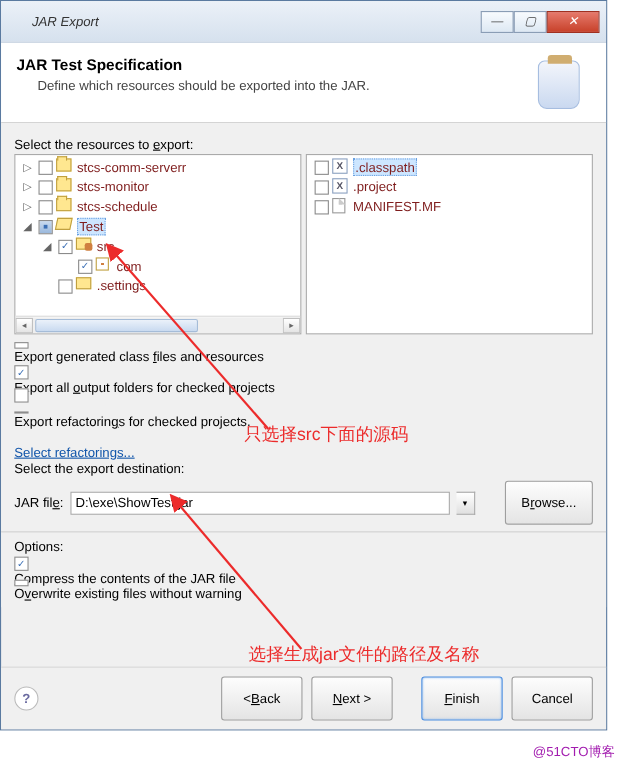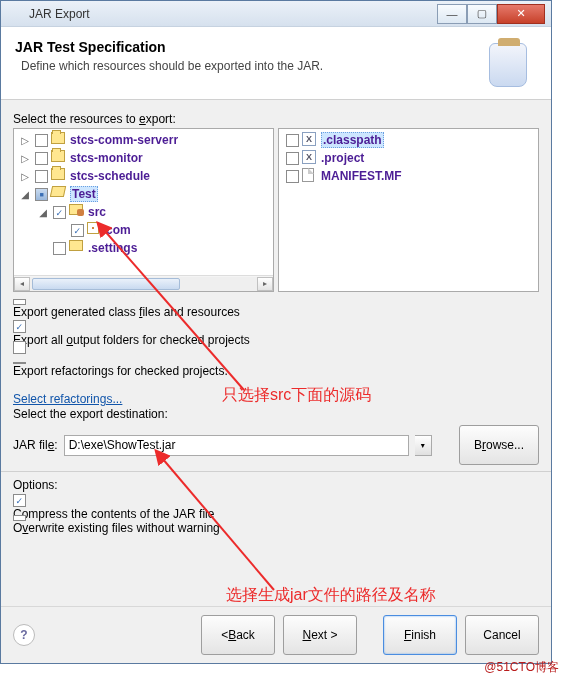--- a/index.html
+++ b/index.html
@@ -1,58 +1,58 @@
 <!DOCTYPE html>
 <html><head>
 <meta charset="utf-8">
 <style>
   * { box-sizing: border-box; font-family: "Segoe UI", Tahoma, sans-serif; font-size: 12px; }
   body { margin: 0; background: #fff; width: 563px; height: 694px; position: relative; overflow: hidden; }
   .window { width: 552px; height: 664px; border: 1px solid #5a7aa0; background: #f0f0f0; position: relative; }
-  .titlebar { height: 26px; background: linear-gradient(to bottom, #ebf1f8, #d6e1ee); display: flex; align-items: center; padding: 0 6px; border-bottom: 1px solid #c6d2e0; }
+  .titlebar { height: 38px; background: linear-gradient(to bottom, #ebf1f8, #d6e1ee); display: flex; align-items: center; padding: 0 6px; border-bottom: 1px solid #c6d2e0; font-style: italic; }
   .titlebar-icon { width: 16px; height: 16px; margin-right: 6px; }
   .titlebar-title { flex: 1; color: #333; }
   .titlebar-buttons { display: flex; gap: 0; }
   .tbtn { width: 30px; height: 20px; border: 1px solid #8a9db5; background: linear-gradient(to bottom,#f8fbfe,#dde8f3); display:flex; align-items:center; justify-content:center; font-size:11px; color:#444; }
   .tbtn.close { width: 48px; background: linear-gradient(to bottom,#e67a6c,#c7412a); color:#fff; border-color:#a03020; }
   .header-panel { background: #fff; padding: 12px 14px; border-bottom: 1px solid #d0d0d0; display:flex; align-items:flex-start; }
   .header-text { flex:1; }
   .header-title { font-weight: bold; font-size: 14px; margin-bottom: 4px; }
-  .header-desc { color: #444; margin-left: 6px; }
+  .header-desc { color: #444; margin-left: 19px; }
   .jar-img { width: 48px; height: 48px; }
   .content { padding: 8px 12px 4px 12px; background: #f0f0f0; position: relative; }
   .label { margin: 4px 0 2px 0; }
   .panes { display: flex; gap: 4px; height: 164px; }
   .tree-pane, .file-pane { background:#fff; border:1px solid #aaa; flex:1; overflow:hidden; position:relative; padding: 2px 0; }
   .tree-node { display:flex; align-items:center; height: 18px; white-space:nowrap; }
   .expander { width:14px; display:inline-flex; justify-content:center; color:#666; font-size:10px; }
   .cb { width:13px; height:13px; margin: 0 3px; border:1px solid #8b8b8b; background:#fff; display:inline-flex; align-items:center; justify-content:center; font-size:10px; color:#3a6fb5; }
   .cb.checked::before { content:"✓"; transform: scale(0.9); }
   .cb.partial { background: linear-gradient(to bottom,#c9dbf0,#9ab8dc); }
   .cb.partial::before { content:"■"; color:#3a6fb5; font-size:7px; }
   .icon-slot { width:16px; height:16px; margin-right:3px; display:inline-flex; }
-  .node-label { color:#4c1d95;font-weight:bold; }
+  .node-label { color:#7f1d1d; }
   .node-label.sel { background:#cde6ff; border:1px dotted #6aa0e0; padding:0 1px; }
   .scrollbar-h { position:absolute;bottom:0;left:0;right:0;height:16px;background:#f4f4f4;border-top:1px solid #ddd;display:flex;align-items:center; }
   .sb-btn { width:16px;height:14px;border:1px solid #c0c0c0;background:linear-gradient(to bottom,#fff,#e4e4e4);display:flex;align-items:center;justify-content:center;font-size:8px;color:#666; }
   .sb-track { flex:1;height:14px;background:#efefef;position:relative; }
   .sb-thumb { position:absolute;left:2px;width:65%;height:12px;top:1px;background:linear-gradient(to bottom,#eaf1fa,#c9daf0);border:1px solid #a5bcd8;border-radius:2px; }
   .check-row { display:flex;align-items:flex-start;height:20px;margin:1px 0;flex-direction:column; }
   .check-row .cb { margin:0 4px 0 0; }
   .link { color:#1155aa; text-decoration: underline; cursor:pointer; }
   .textfield { width: 345px; height:21px; border:1px solid #aaa; background:#fff; padding:2px 4px; display:inline-flex; align-items:center;}
   .combo-btn { display:inline-flex; width:17px; height:21px; border:1px solid #aaa; border-left:none; background:linear-gradient(to bottom,#fff,#e0e0e0); align-items:center; justify-content:center; font-size:8px;}
   .btn { height:40px; padding: 0 14px; border:1px solid #9e9e9e; background: linear-gradient(to bottom, #fdfdfd, #e4e4e4); border-radius:3px; display:inline-flex; align-items:center; justify-content:center; min-width:74px; }
   .btn.default { border:1px solid #4a8de0; box-shadow: 0 0 2px #6aa8f0 inset; }
   hr.sep { border:none; border-top:1px solid #d0d0d0; margin: 6px -12px; }
   .footer { position:absolute; bottom:0; left:0; right:0; padding:8px 12px; display:flex; align-items:center; gap:8px; background:#f0f0f0; border-top:1px solid #d8d8d8;}
   .footer .spacer { flex:1; }
   .help-icon { width:22px;height:22px;border:1px solid #bbb;border-radius:11px;display:flex;align-items:center;justify-content:center;color:#6a6aa0;font-weight:bold;background:#fff; }
   .annot { position:absolute; color:#ec2b2b; font-size:16px; pointer-events:none; font-family: "Microsoft YaHei", sans-serif; }
-  .watermark { position:absolute; right: 4px; bottom: 18px; color:#b91c1c; font-size:12px; }
+  .watermark { position:absolute; right: 4px; bottom: 2px; color:#a21caf; font-size:12px; }
   u { text-decoration: underline; }
 
   
   .ic-eclipse { background: radial-gradient(circle at 30% 30%, #aab6e6, #3a3a90); border-radius:50%; width:14px;height:14px; }
   .ic-proj { background:#ffe790; border:1px solid #c0a040; width:14px;height:12px; position:relative; }
   .ic-proj::before { content:""; position:absolute; top:-3px;left:0;width:7px;height:3px;background:#ffe790;border:1px solid #c0a040;border-bottom:none; }
   .ic-open { background:#ffe790; border:1px solid #c0a040; width:14px;height:11px; transform: skewX(-12deg); }
   .ic-folder { background:#ffe790; border:1px solid #c0a040; width:14px;height:11px; }
   .ic-src { background:#ffe790; border:1px solid #c0a040; width:14px;height:11px; position:relative; }
   .ic-src::after { content:""; position:absolute; right:-2px; bottom:-2px; width:7px;height:7px; background:#d08040; border-radius:2px; }

